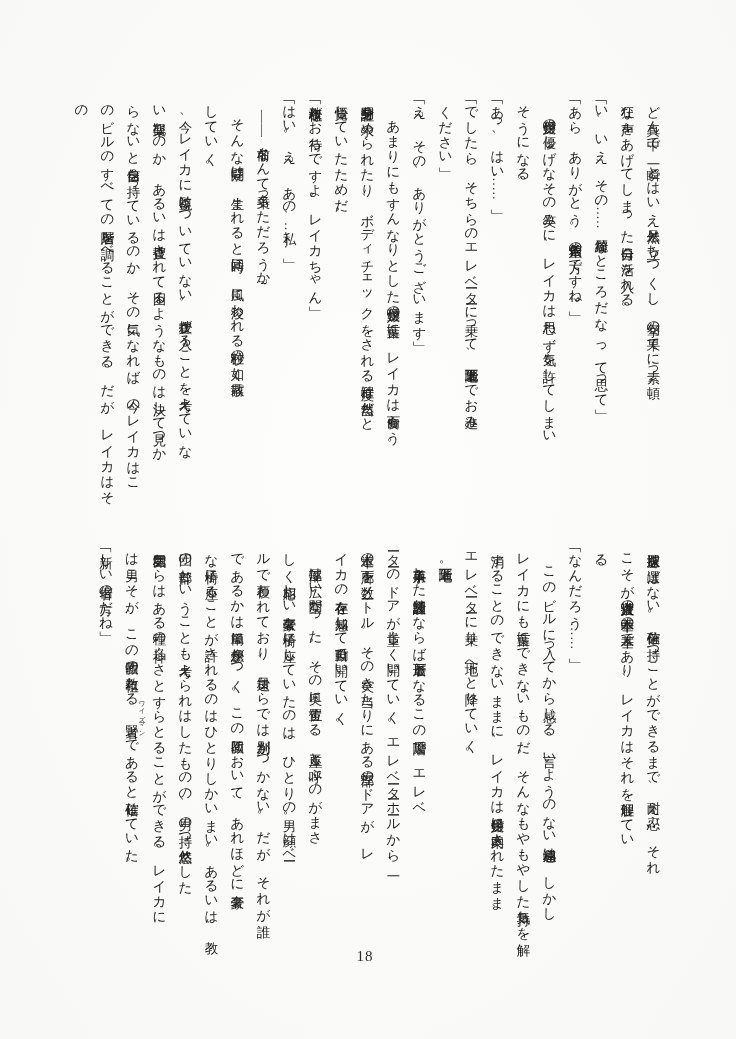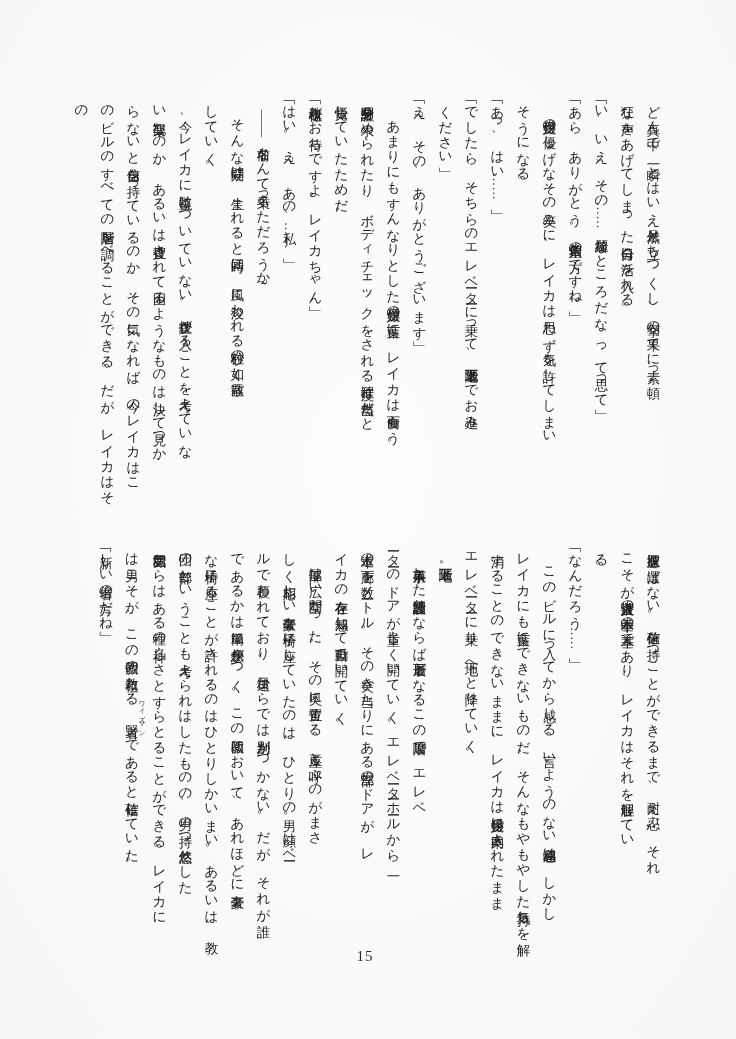--- a/index.html
+++ b/index.html
@@ -106,15 +106,15 @@
     <p class="line">しく相応しい豪奢な椅子に座していたのは、ひとりの男。顔はベー</p>
     <p class="line">ルで覆われており、遠目からでは判別がつかない。だが、それが誰</p>
     <p class="line">であるかは簡単に想像がつく。この教団において、あれほどに豪奢</p>
     <p class="line">な椅子に座ることが許されるのはひとりしかいまい。あるいは、教</p>
     <p class="line">団の幹部ということも考えられはしたものの、男の持つ悠然とした</p>
     <p class="line">雰囲気からはある種の神々しさとすらとることができる。レイカに</p>
     <p class="line"><span>は男こそが、この教団の教祖たる</span><ruby><span>賢者</span><rt>ワイズマン</rt></ruby><span>であると確信していた。</span></p>
     <p class="line">「新しい信者の方だね」</p>
   </section>
 
-  <div class="page-number">15</div>
+  <div class="page-number">18</div>
 
 </div>
 
 </body></html>

